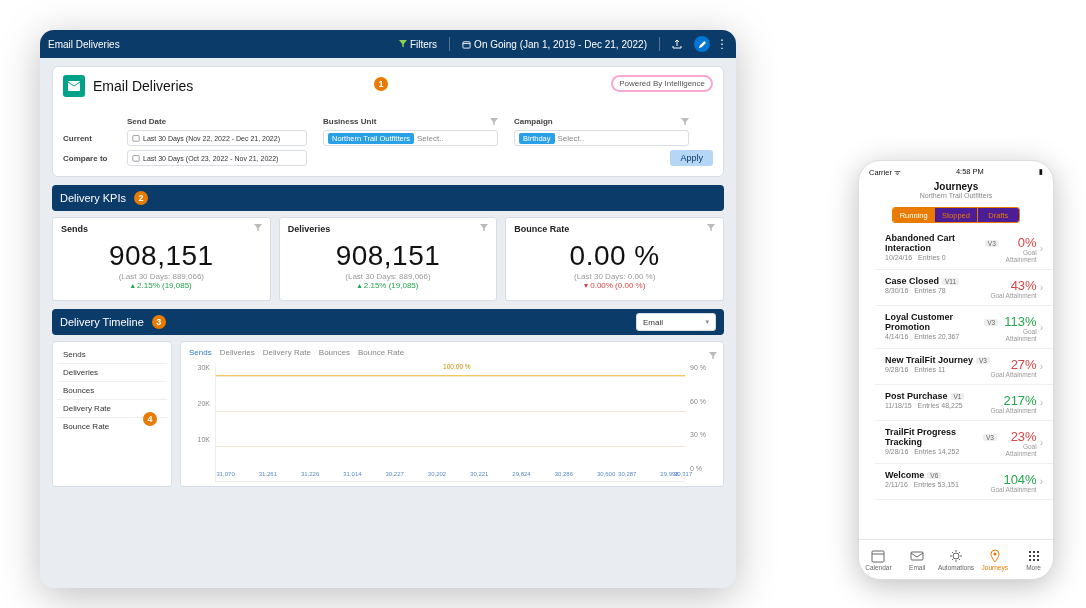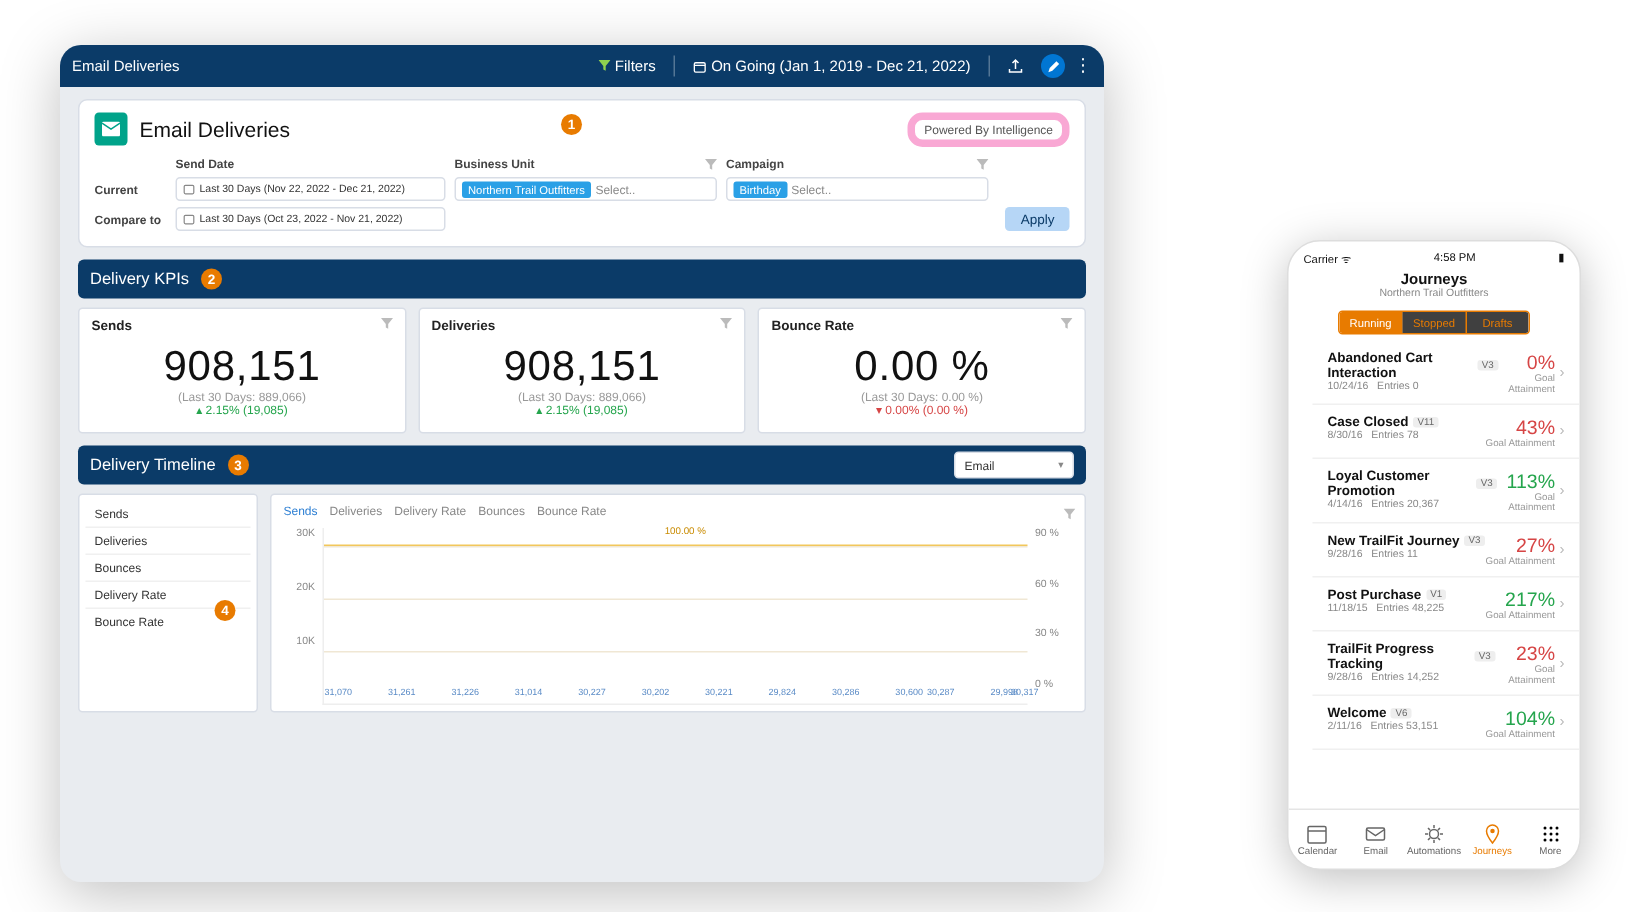--- a/index.html
+++ b/index.html
@@ -16,25 +16,25 @@
   .dots { display: inline-block; line-height: 0; }
   .dots::after { content: "⋮"; font-size: 12px; color: #fff; }
 
   .page { padding: 8px 12px 12px 12px; }
 
   
   .title-card { background: #fff; border: 1px solid #d8dde6; border-radius: 6px; padding: 8px 10px 10px 10px; position: relative; }
   .title-row { display: flex; align-items: center; gap: 8px; }
   .mail-icon { width: 22px; height: 22px; border-radius: 3px; background: #00a38a; display: flex; align-items: center; justify-content: center; }
   .title-text { font-size: 14px; font-weight: 400; color: #111; }
-  .powered { position: absolute; right: 10px; top: 8px; font-size: 8px; border: 5px solid #f9a8d4; padding: 2px 6px; border-radius: 10px; color: #555; text-align: right; }
+  .powered { position: absolute; right: 10px; top: 8px; font-size: 8px; border: 2px solid #f9a8d4; padding: 2px 6px; border-radius: 10px; color: #555; text-align: right; }
   .markers { position: absolute; right: 50%; top: 6px; }
   .marker { width: 14px; height: 14px; border-radius: 50%; background: #e87b00; color: #fff; font-size: 9px; font-weight: 700; display: inline-flex; align-items: center; justify-content: center; }
 
-  .filters { display: grid; grid-template-columns: 38px 160px 170px 170px; gap: 4px 6px; font-size: 8px; margin-top: 8px; color: #444; align-items: center; position: relative; }
+  .filters { display: grid; grid-template-columns: 38px 160px 170px 170px; gap: 4px 16px; font-size: 8px; margin-top: 20px; color: #444; align-items: center; position: relative; }
   .filters .col-label { font-weight: 600; grid-column: span 1; }
   .filters .hdr { font-size: 8px; font-weight: 600; color: #444; display: flex; justify-content: space-between; align-items: center; }
   .input-like { border: 1px solid #d8dde6; background: #fff; border-radius: 3px; height: 16px; display: flex; align-items: center; padding: 0 4px; font-size: 8px; color: #333; gap: 3px; }
   .chip { background: #2aa0e6; color: #fff; border-radius: 2px; padding: 0 4px; font-size: 7.5px; height: 11px; display: inline-flex; align-items: center; }
   .sel-placeholder { color: #888; }
   .apply { position: absolute; right: 10px; bottom: 10px; background: #b6d6f6; color: #0b3b68; border: none; font-size: 9px; padding: 3px 10px; border-radius: 3px; cursor: pointer; }
 
   
   .sec-bar { background: #0b3b68; color: #fff; border-radius: 4px; height: 26px; display: flex; align-items: center; padding: 0 8px; font-size: 11px; margin-top: 8px; gap: 6px; position: relative; }
   .sec-bar .marker { margin-left: 2px; }
@@ -78,21 +78,21 @@
   .hundred-tag { position: absolute; top: -1px; left: 48%; font-size: 6.5px; color: #c98b00; background: #fff; padding: 0 2px; }
   .corner-funnel { position: absolute; right: 6px; top: 4px; }
 
   
   .phone { position: absolute; right: 32px; top: 160px; width: 196px; height: 420px; border-radius: 22px; background: #fff; box-shadow: 0 6px 30px rgba(0,0,0,.25); border: 1px solid #ddd; padding: 6px 0 0 0; overflow: hidden; display: flex; flex-direction: column; }
   .statusbar { display: flex; justify-content: space-between; font-size: 7.5px; padding: 0 10px 2px 10px; color: #111; }
   .phone-header { text-align: center; padding: 2px 0 4px 0; }
   .ph-title { font-size: 10px; font-weight: 600; color: #111; }
   .ph-sub { font-size: 7px; color: #888; }
   .segmented { display: flex; justify-content: center; gap: 0; margin: 4px auto 4px auto; width: 128px; height: 16px; border: 1px solid #e87b00; border-radius: 3px; overflow: hidden; font-size: 7.5px; }
-  .seg { flex: 1; display: flex; align-items: center; justify-content: center; color: #e87b00; border-right: 1px solid #e87b00; background: #404040; cursor: pointer; }
+  .seg { flex: 1; display: flex; align-items: center; justify-content: center; color: #e87b00; border-right: 1px solid #e87b00; background: #4c1d95; cursor: pointer; }
   .seg:last-child { border-right: none; }
   .seg.active { background: #e87b00; color: #fff; }
   .jlist { flex: 1; overflow: auto; }
   .jrow { display: flex; justify-content: space-between; align-items: flex-start; padding: 6px 10px; border-bottom: 1px solid #f0f0f0; cursor: pointer; margin-left: 16px; }
   .jrow-left { }
   .jname { font-size: 9px; font-weight: 600; color: #111; display: flex; align-items: center; gap: 3px; }
   .vtag { font-size: 6.5px; background: #eee; color: #666; border-radius: 2px; padding: 0 3px; font-weight: 400; }
   .jmeta { font-size: 7px; color: #888; margin-top: 1px; }
   .jrow-right { text-align: right; display: flex; align-items: center; gap: 3px; }
   .jpct-red { font-size: 13px; color: #d64545; font-weight: 400; }

